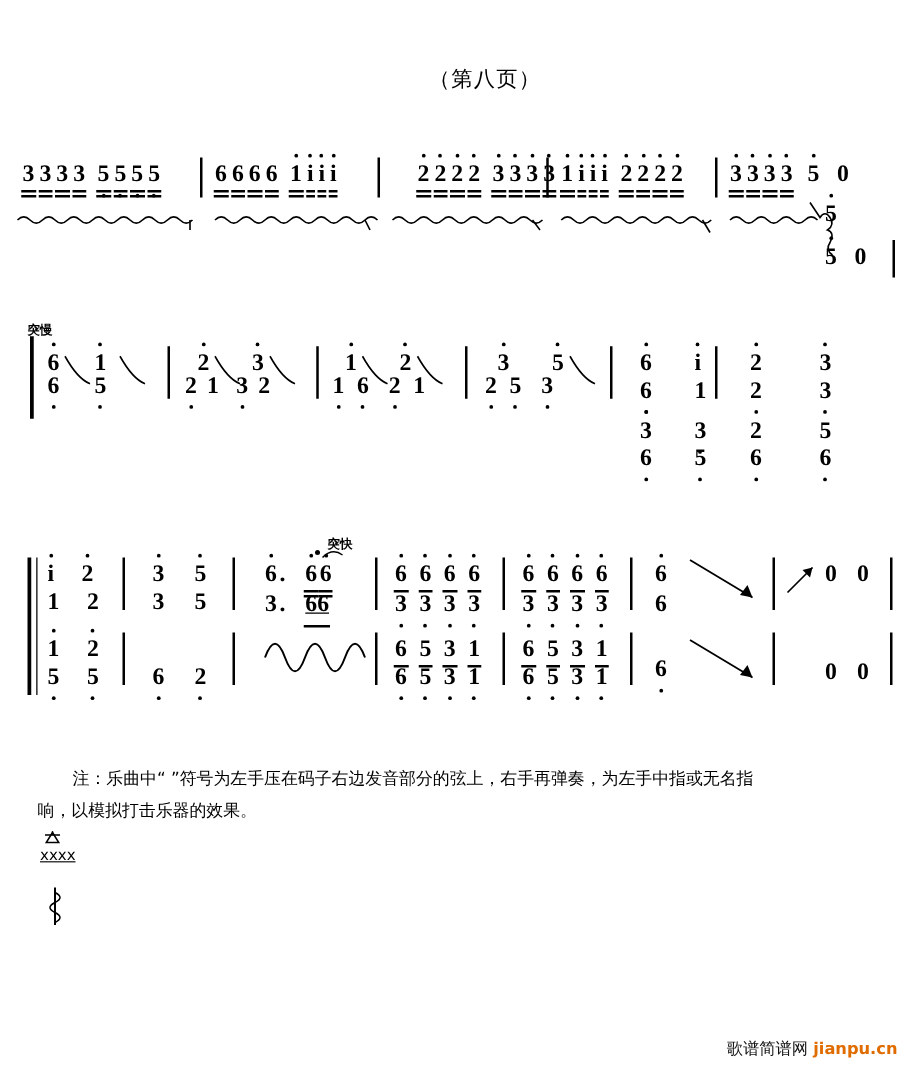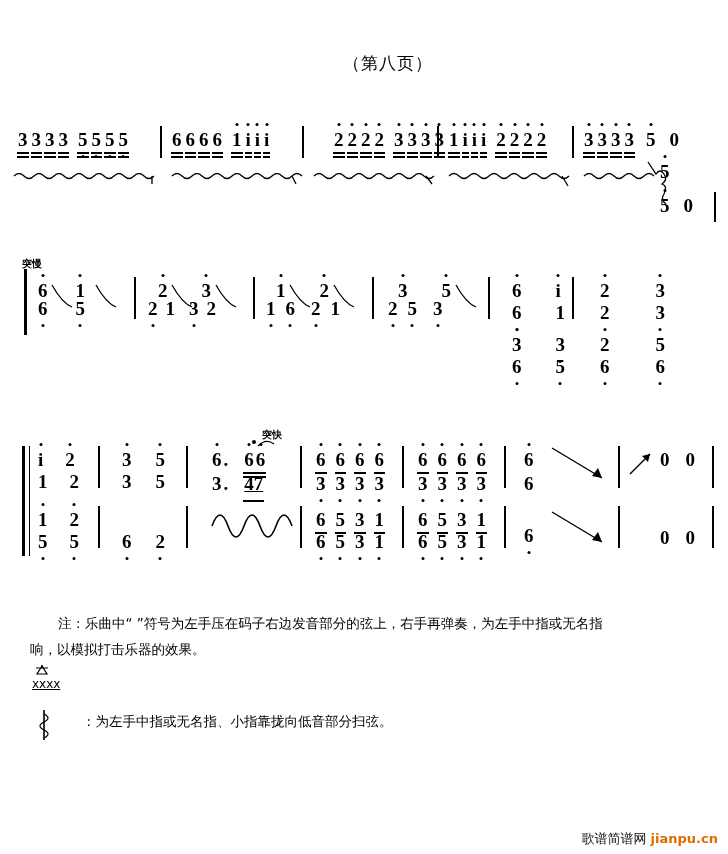--- a/index.html
+++ b/index.html
@@ -242,21 +242,21 @@
     <div class="row" style="left:122px;top:104px;">
       <span class="n-wrap" style="margin-right:24px;"><span class="note">6</span><span class="dot-dn"></span></span><span class="n-wrap"><span class="note">2</span><span class="dot-dn"></span></span>
     </div>
     <div class="barline" style="left:186px;top:18px;height:42px;"></div>
     <div class="barline" style="left:186px;top:78px;height:42px;"></div>
 
     <div class="row" style="left:212px;top:22px;">
       <span class="n-wrap" style="margin-right:2px;"><span class="note">6</span><span class="dot-up"></span></span><span class="note" style="margin-right:16px;">.</span><span class="n-wrap" style="margin-right:2px;"><span class="note">6</span><span class="dot-up"></span><span class="beam1"></span><span class="beam2"></span></span><span class="n-wrap"><span class="note">6</span><span class="dot-up"></span><span class="beam1"></span><span class="beam2"></span></span>
     </div>
     <div class="row" style="left:212px;top:46px;">
-      <span class="n-wrap" style="margin-right:2px;"><span class="note">3</span></span><span class="note" style="margin-right:16px;">.</span><span class="n-wrap"><span class="note" style="text-decoration:underline;">47</span><span class="beam2"></span></span>
+      <span class="n-wrap" style="margin-right:2px;"><span class="note">3</span></span><span class="note" style="margin-right:16px;">.</span><span class="n-wrap"><span class="note" style="text-decoration:underline;">66</span><span class="beam2"></span></span>
     </div>
     <svg style="position:absolute;left:208px;top:74px;" width="92" height="40">
       <path d="M4,24 q8,-22 16,0 q8,22 16,0 q8,-22 16,0 q8,22 16,0 q8,-22 16,0" fill="none" stroke="#000" stroke-width="1.6"></path>
     </svg>
     <svg style="position:absolute;left:246px;top:6px;" width="40" height="20">
       <circle cx="8" cy="8" r="2" fill="#000"></circle>
       <path d="M12,12 q8,-8 16,-2" fill="none" stroke="#000" stroke-width="1.2"></path>
     </svg>
     <div class="barline" style="left:300px;top:18px;height:42px;"></div>
     <div class="barline" style="left:300px;top:78px;height:42px;"></div>
@@ -343,21 +343,20 @@
     </div>
 
 
     <div class="sym-line" style="margin-top:18px;">
       <div class="sym-box">
         <svg width="52" height="36">
           <path d="M14,2 L14,32" stroke="#000" stroke-width="1.6" fill="none"></path>
           <path d="M14,6 q8,4 0,8 q-8,4 0,8 q8,4 0,8" stroke="#000" stroke-width="1.2" fill="none"></path>
         </svg>
       </div>
-      <span>：为左手中指或无名指、小指靠拢向低音部分扫弦。</span>
     </div>
   </div>
 
   <div class="footer-brand">
     <span>歌谱简谱网</span>
     <span class="orange">jianpu.cn</span>
   </div>
 </div>
 
 </body></html>

